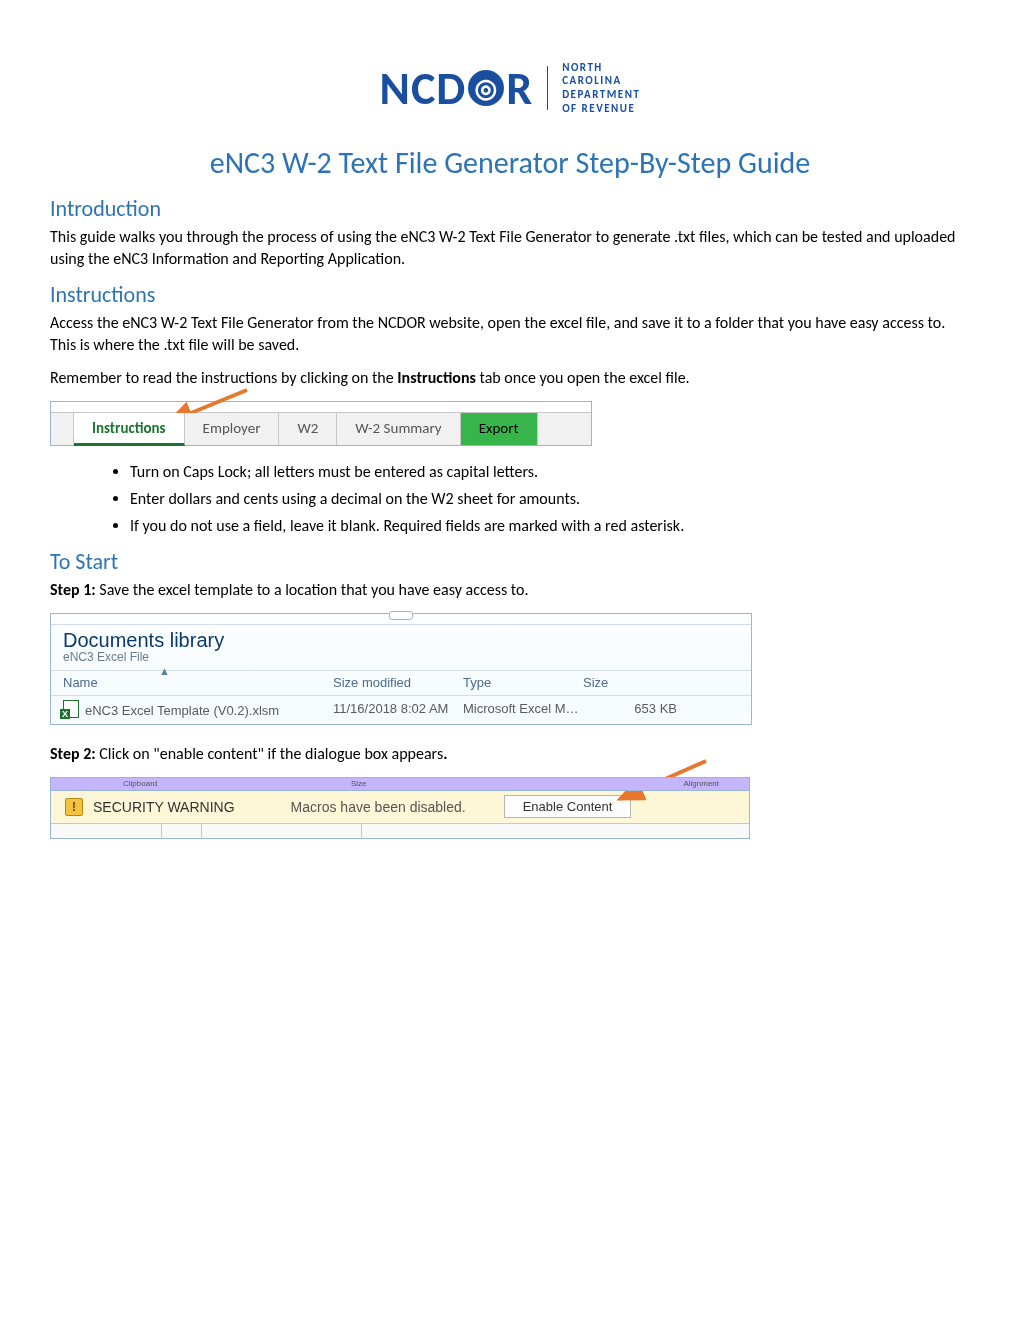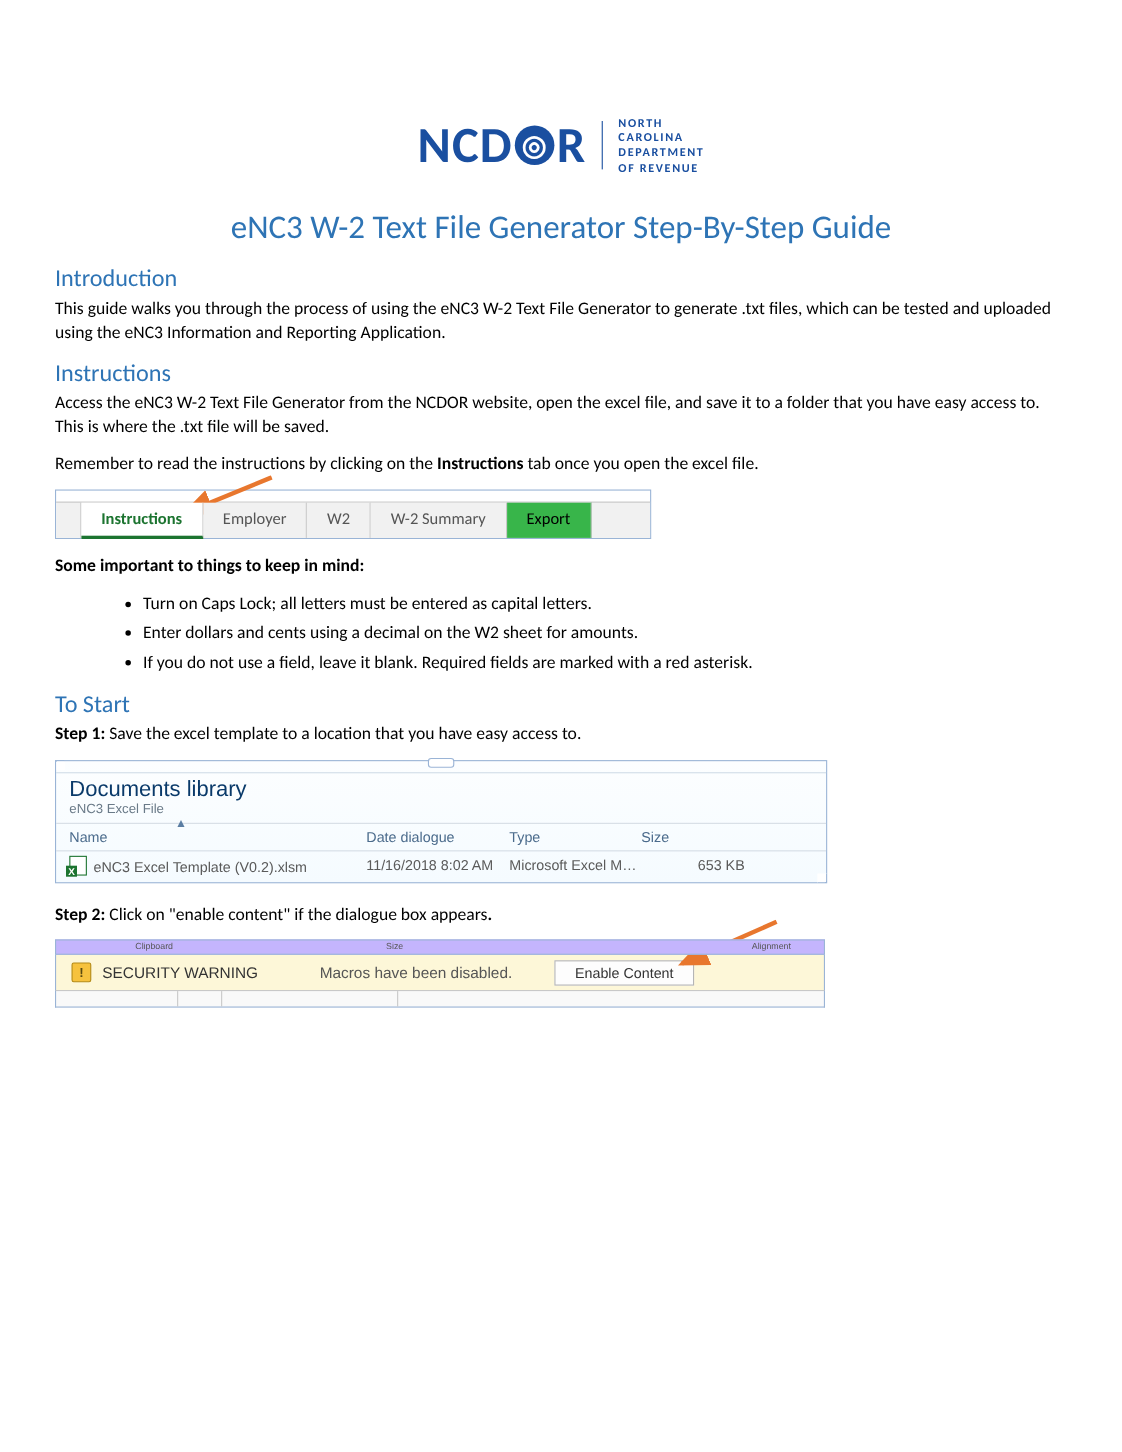--- a/index.html
+++ b/index.html
@@ -14,21 +14,20 @@
     padding: 60px 50px 60px 50px;
   }
   .logo-row {
     text-align: center;
     margin-bottom: 28px;
   }
   .logo-inner {
     display: inline-flex;
     align-items: center;
     gap: 14px;
-    margin-top: 44px;
   }
   .logo-left {
     font-weight: 800;
     font-size: 46px;
     color: #1a4fa0;
     letter-spacing: 1px;
     display: flex;
     align-items: center;
   }
   .logo-circle {
@@ -330,21 +329,20 @@
     <div class="tabs-row">
       <div class="spacer-left"></div>
       <div class="tab active">Instructions</div>
       <div class="tab">Employer</div>
       <div class="tab">W2</div>
       <div class="tab">W-2 Summary</div>
       <div class="tab export">Export</div>
     </div>
   </div>
 
-  <p class="body bold">Some important to things to keep in mind:</p>
   <ul class="bullets">
     <li>Turn on Caps Lock; all letters must be entered as capital letters.</li>
     <li>Enter dollars and cents using a decimal on the W2 sheet for amounts.</li>
     <li>If you do not use a field, leave it blank. Required fields are marked with a red asterisk.</li>
   </ul>
 
   <h2 class="section">To Start</h2>
   <p class="body">
     <span class="bold">Step 1:</span><span> Save the excel template to a location that you have easy access to.</span>
   </p>
@@ -356,21 +354,21 @@
       </div>
     <div class="lib-head">
       <div class="lib-title">Documents library</div>
       <div class="lib-sub">eNC3 Excel File</div>
     </div>
     <div class="lib-cols">
       <div class="col-name">
         <span class="sort-caret">▲</span>
         <span>Name</span>
       </div>
-      <div>Date dialogue</div>
+      <div>Size modified</div>
       <div>Type</div>
       <div>Size</div>
       <div></div>
     </div>
     <div class="lib-row">
       <div><span class="file-icon"></span><span>eNC3 Excel Template (V0.2).xlsm</span></div>
       <div>11/16/2018 8:02 AM</div>
       <div>Microsoft Excel M…</div>
       <div style="text-align:right; padding-right:26px;">653 KB</div>
       <div></div>

